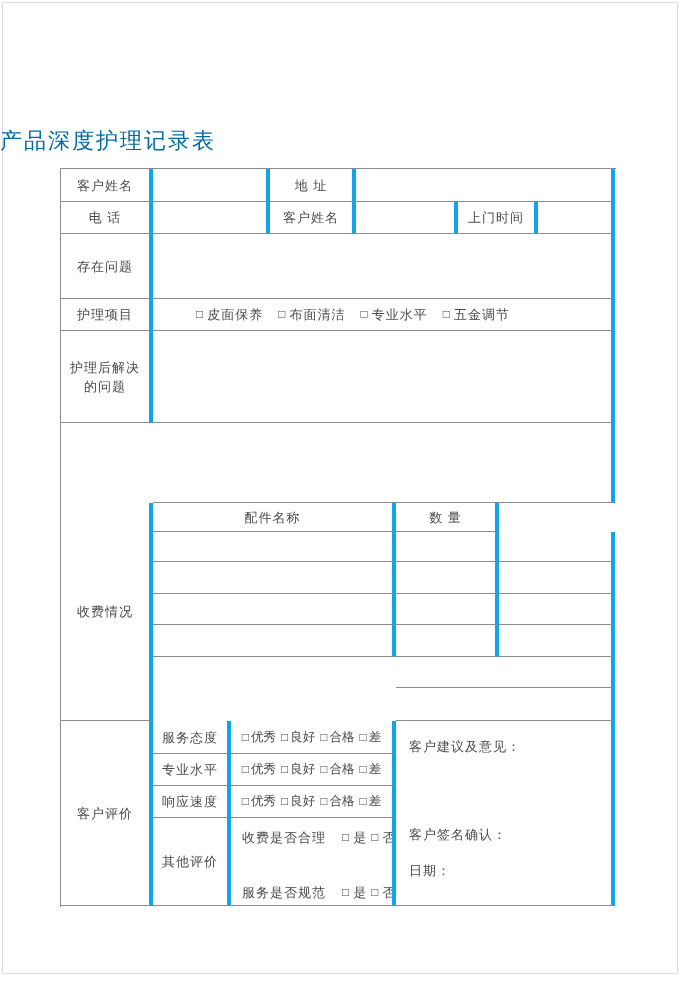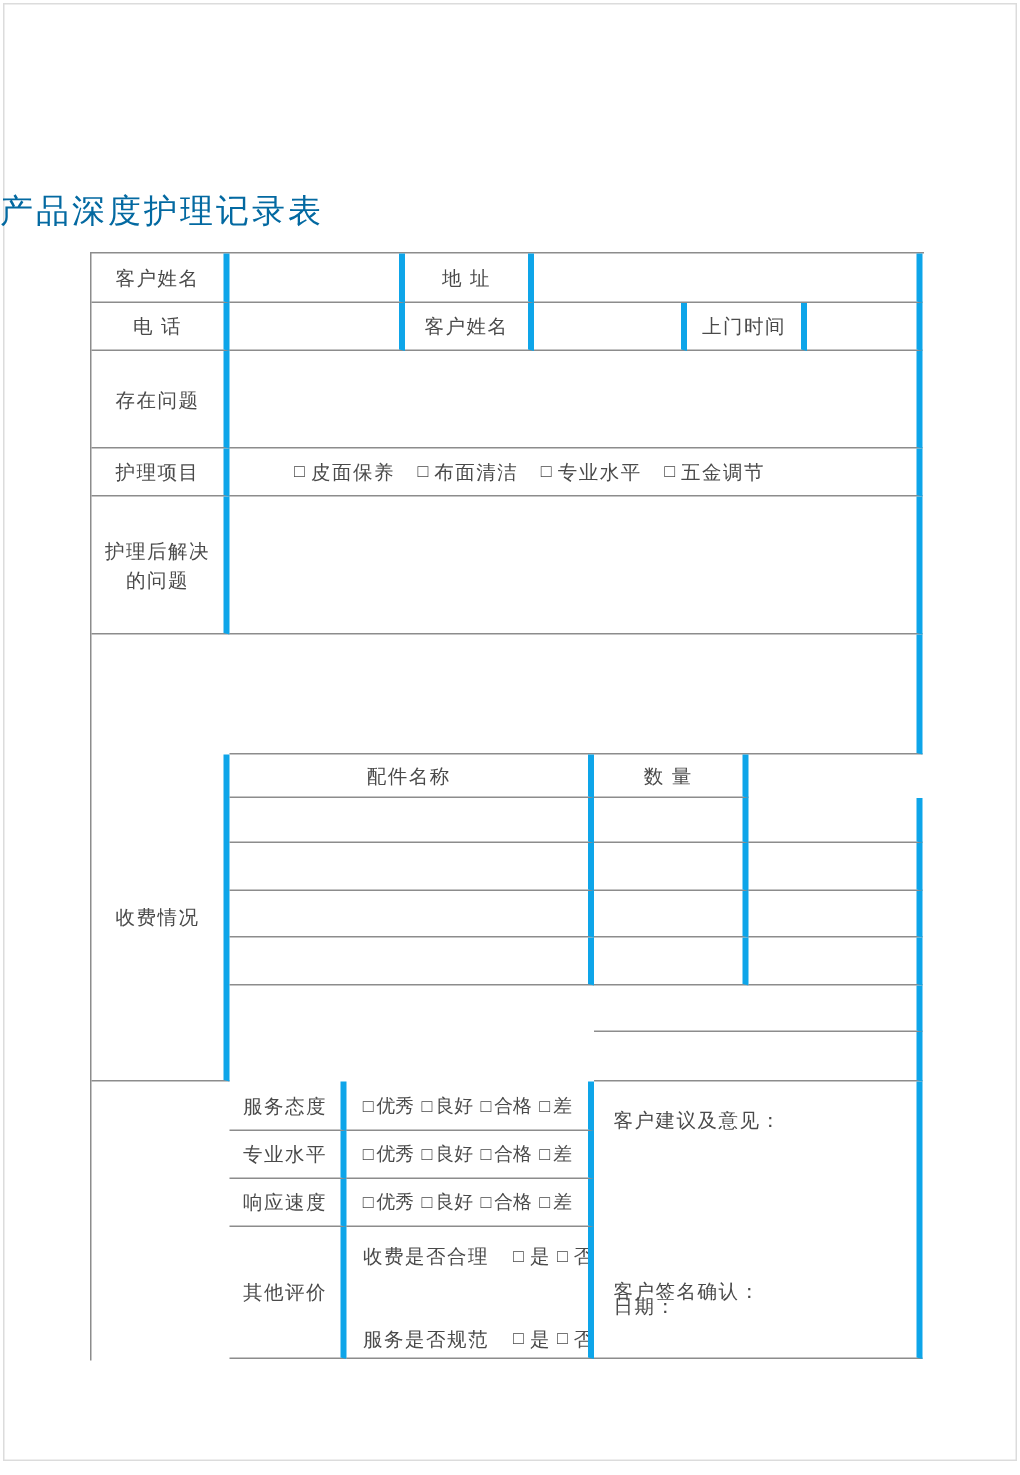--- a/index.html
+++ b/index.html
@@ -31,21 +31,21 @@
   .ratings .cbx{margin-right:2px;}
   .othercell{
     flex-direction:column;align-items:stretch;justify-content:space-around;
     padding:10px 0 10px 11px;letter-spacing:1px;gap:36px;
   }
   .qline{display:flex;align-items:center;}
   .yn{margin-left:16px;display:flex;align-items:center;gap:5px;letter-spacing:0;}
   .rightcell{display:block;letter-spacing:1px;}
   .rc-line{position:absolute;left:13px;}
   .rc-suggest{top:16px;}
-  .rc-sign{top:104px;margin-top:26px;}
+  .rc-sign{top:104px;}
   .rc-date{top:140px;}
 </style>
 </head>
 <body>
 
 <div class="page-frame"></div>
 
 <div class="form-title">产品深度护理记录表</div>
 
 <div class="tbl">
@@ -109,20 +109,21 @@
   <div class="cell" style="left:335px;top:425px;width:103px;height:31px;"></div>
   <div class="cell" style="left:438px;top:425px;width:116px;height:31px;"></div>
 
   <div class="cell" style="left:92px;top:456px;width:243px;height:32px;"></div>
   <div class="cell" style="left:335px;top:456px;width:103px;height:32px;"></div>
   <div class="cell" style="left:438px;top:456px;width:116px;height:32px;"></div>
 
   <div class="cell" style="left:335px;top:488px;width:219px;height:31px;"></div>
   <div class="cell" style="left:335px;top:519px;width:219px;height:33px;"></div>
 
+  <div class="cell" style="left:0;top:552px;width:92px;height:185px;">客户评价</div>
 
   <div class="cell" style="left:92px;top:552px;width:78px;height:33px;">服务态度</div>
   <div class="cell ratings" style="left:170px;top:552px;width:165px;height:33px;">
     <span class="opt">
         <span class="cbx">□</span>
         <span>优秀</span>
       </span>
     <span class="opt">
         <span class="cbx">□</span>
         <span>良好</span>

